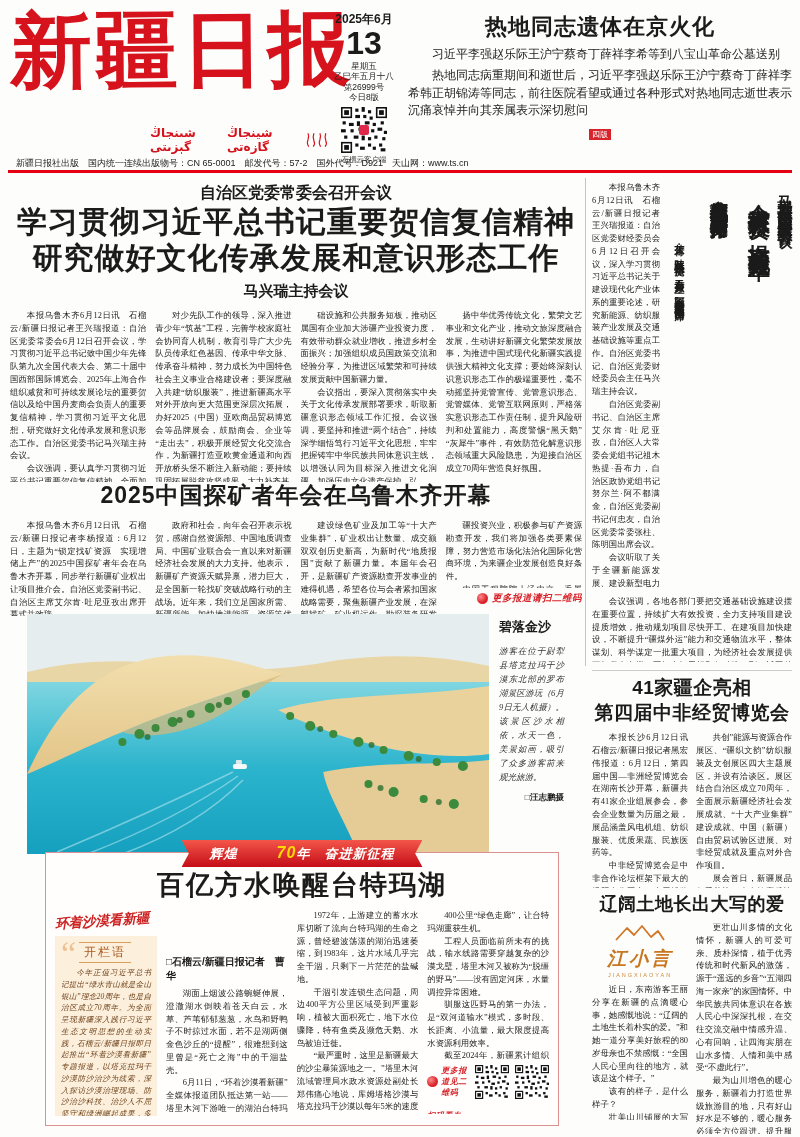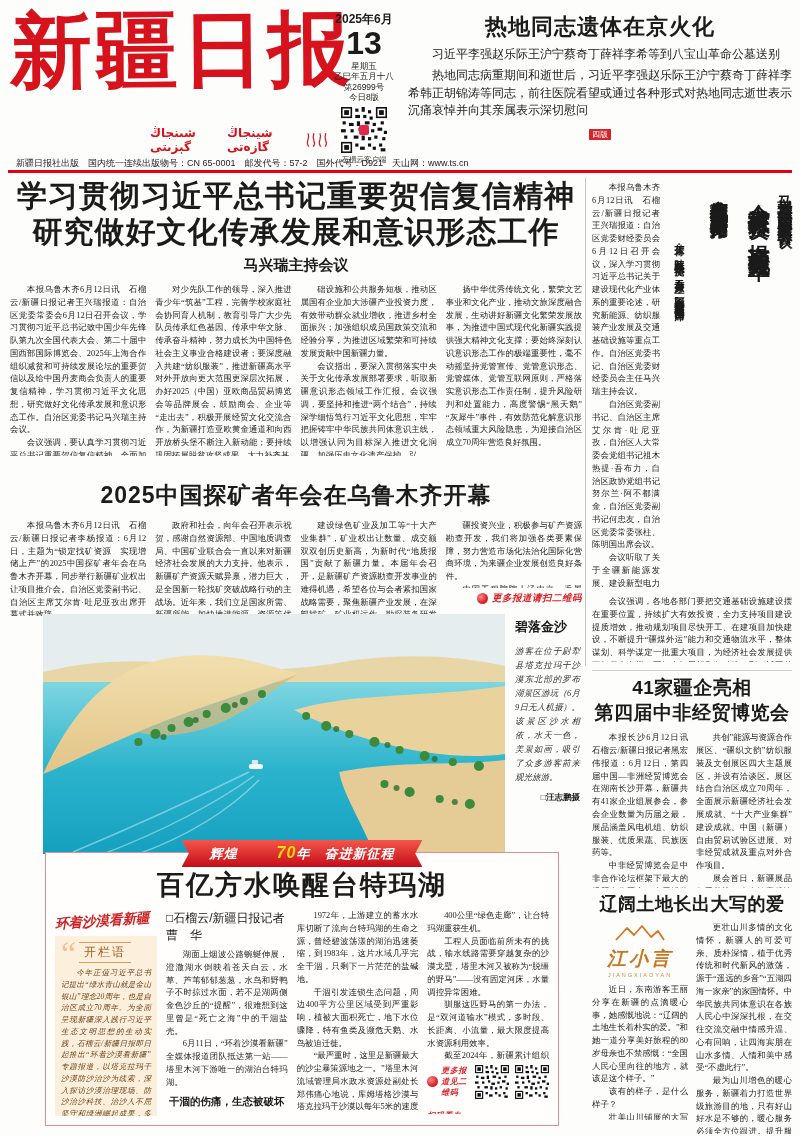--- a/index.html
+++ b/index.html
@@ -42,21 +42,21 @@
   .lead .col{height:172px;}
   
   .miners{position:absolute;left:10px;top:480px;width:572px;}
   .m-head{text-align:center;font-size:23px;font-weight:900;letter-spacing:1px;}
   .miners .col{height:96px;}
   .m-more{display:flex;align-items:center;gap:4px;justify-content:flex-end;margin-top:4px;}
   .pom{width:11px;height:11px;border-radius:50%;display:inline-block;flex:0 0 auto;
        background:radial-gradient(circle at 35% 35%,#ff8a8a,#d8232a 60%);}
   .red-tag{color:#d8232a;font-weight:900;font-style:italic;font-size:9.5px;letter-spacing:0.5px;}
   
-  .photoblock{position:absolute;left:43px;top:614px;width:537px;}
+  .photoblock{position:absolute;left:27px;top:614px;width:537px;}
   .photo{width:462px;height:240px;float:left;display:block;box-shadow:0 0 0 1px #d8d2c6 inset;}
   .photocap{margin-left:472px;width:65px;}
   .cap-title{font-size:13px;font-weight:900;margin:4px 0 8px;}
   .cap-text{font-size:8.5px;line-height:1.65;text-align:justify;font-style:italic;
             font-family:"Liberation Serif","DejaVu Serif",serif;color:#333;}
   .cap-credit{font-size:8.5px;font-weight:bold;text-align:right;margin-top:8px;}
   
   .vline{position:absolute;left:585px;top:178px;width:1px;height:488px;background:#c9c4ba;}
   .finance{position:absolute;left:592px;top:180px;width:200px;height:486px;}
   .fin-body{position:absolute;left:0;top:2px;width:68px;height:408px;overflow:hidden;}
@@ -100,21 +100,21 @@
                color:#cc2222;font-size:13.5px;transform:rotate(-4deg);white-space:nowrap;margin:2px 0 6px;}
   .introbox{background:#fcefdc;padding:4px 6px 6px;height:170px;overflow:hidden;}
   .bigquote{font-family:"Liberation Serif","DejaVu Serif",serif;font-size:34px;line-height:0.6;
             color:#eec193;float:left;margin:4px 3px 0 0;}
   .intro-label{display:inline-block;font-size:12px;color:#a9591c;border-top:1px solid #d8a05e;
                border-bottom:1px solid #d8a05e;padding:1px 5px;margin:2px 0 4px;letter-spacing:2px;}
   .intro-text{font-size:7.6px;line-height:1.55;text-align:justify;color:#6b3f16;
               font-family:"Liberation Serif","DejaVu Serif",serif;font-style:italic;}
   .intro-text p{margin:0;text-indent:2em;}
   .lb-col{flex:1;height:204px;overflow:hidden;}
-  .lb-byline{font-size:12px;font-weight:normal;margin-bottom:5px;}
+  .lb-byline{font-size:10px;font-weight:bold;margin-bottom:5px;margin-top:45px;}
   .lb-sub{font-size:10.5px;font-weight:900;text-align:center;margin:6px 0 4px;font-family:"Liberation Sans",sans-serif;}
   .qr-row{display:flex;gap:6px;justify-content:flex-end;align-items:flex-start;margin-top:5px;}
   .qr-sm{width:34px;height:34px;flex:0 0 auto;}
   .qr-caps{display:flex;flex-direction:column;gap:12px;justify-content:center;}
   .qr-caps .red-tag{font-size:8px;}
   .mini-row{display:flex;align-items:center;gap:3px;}
 </style>
 </head>
 <body>
 
@@ -208,20 +208,21 @@
     <div class="tn-head">热地同志遗体在京火化</div>
     <div class="tn-p">习近平李强赵乐际王沪宁蔡奇丁薛祥李希等到八宝山革命公墓送别</div>
     <div class="tn-p">热地同志病重期间和逝世后，习近平李强赵乐际王沪宁蔡奇丁薛祥李希韩正胡锦涛等同志，前往医院看望或通过各种形式对热地同志逝世表示沉痛哀悼并向其亲属表示深切慰问</div>
     <div class="tn-tag"><span>四版</span></div>
   </div>
 
   <div class="publine">新疆日报社出版　国内统一连续出版物号：CN 65-0001　邮发代号：57-2　国外代号：D921　天山网：www.ts.cn</div>
   <div class="redrule"></div>
 
   <div class="lead">
+    <div class="kicker">自治区党委常委会召开会议</div>
     <div class="lead-h">学习贯彻习近平总书记重要贺信复信精神</div>
     <div class="lead-h">研究做好文化传承发展和意识形态工作</div>
     <div class="lead-sub">马兴瑞主持会议</div>
     <div class="cols">
       <div class="col body-text">
           <p>本报乌鲁木齐6月12日讯　石榴云/新疆日报记者王兴瑞报道：自治区党委常委会6月12日召开会议，学习贯彻习近平总书记致中国少年先锋队第九次全国代表大会、第二十届中国西部国际博览会、2025年上海合作组织减贫和可持续发展论坛的重要贺信以及给中国丹麦商会负责人的重要复信精神，学习贯彻习近平文化思想，研究做好文化传承发展和意识形态工作。自治区党委书记马兴瑞主持会议。</p>
           <p>会议强调，要认真学习贯彻习近平总书记重要贺信复信精神，全面加强党</p>
         </div>
       <div class="col body-text">
           <p>对少先队工作的领导，深入推进青少年“筑基”工程，完善学校家庭社会协同育人机制，教育引导广大少先队员传承红色基因、传承中华文脉、传承奋斗精神，努力成长为中国特色社会主义事业合格建设者；要深度融入共建“纺织服装”，推进新疆高水平对外开放向更大范围更深层次拓展，办好2025（中国）亚欧商品贸易博览会等品牌展会，鼓励商会、企业等“走出去”，积极开展经贸文化交流合作，为新疆打造亚欧黄金通道和向西开放桥头堡不断注入新动能；要持续巩固拓展脱贫攻坚成果，大力补齐基</p>

